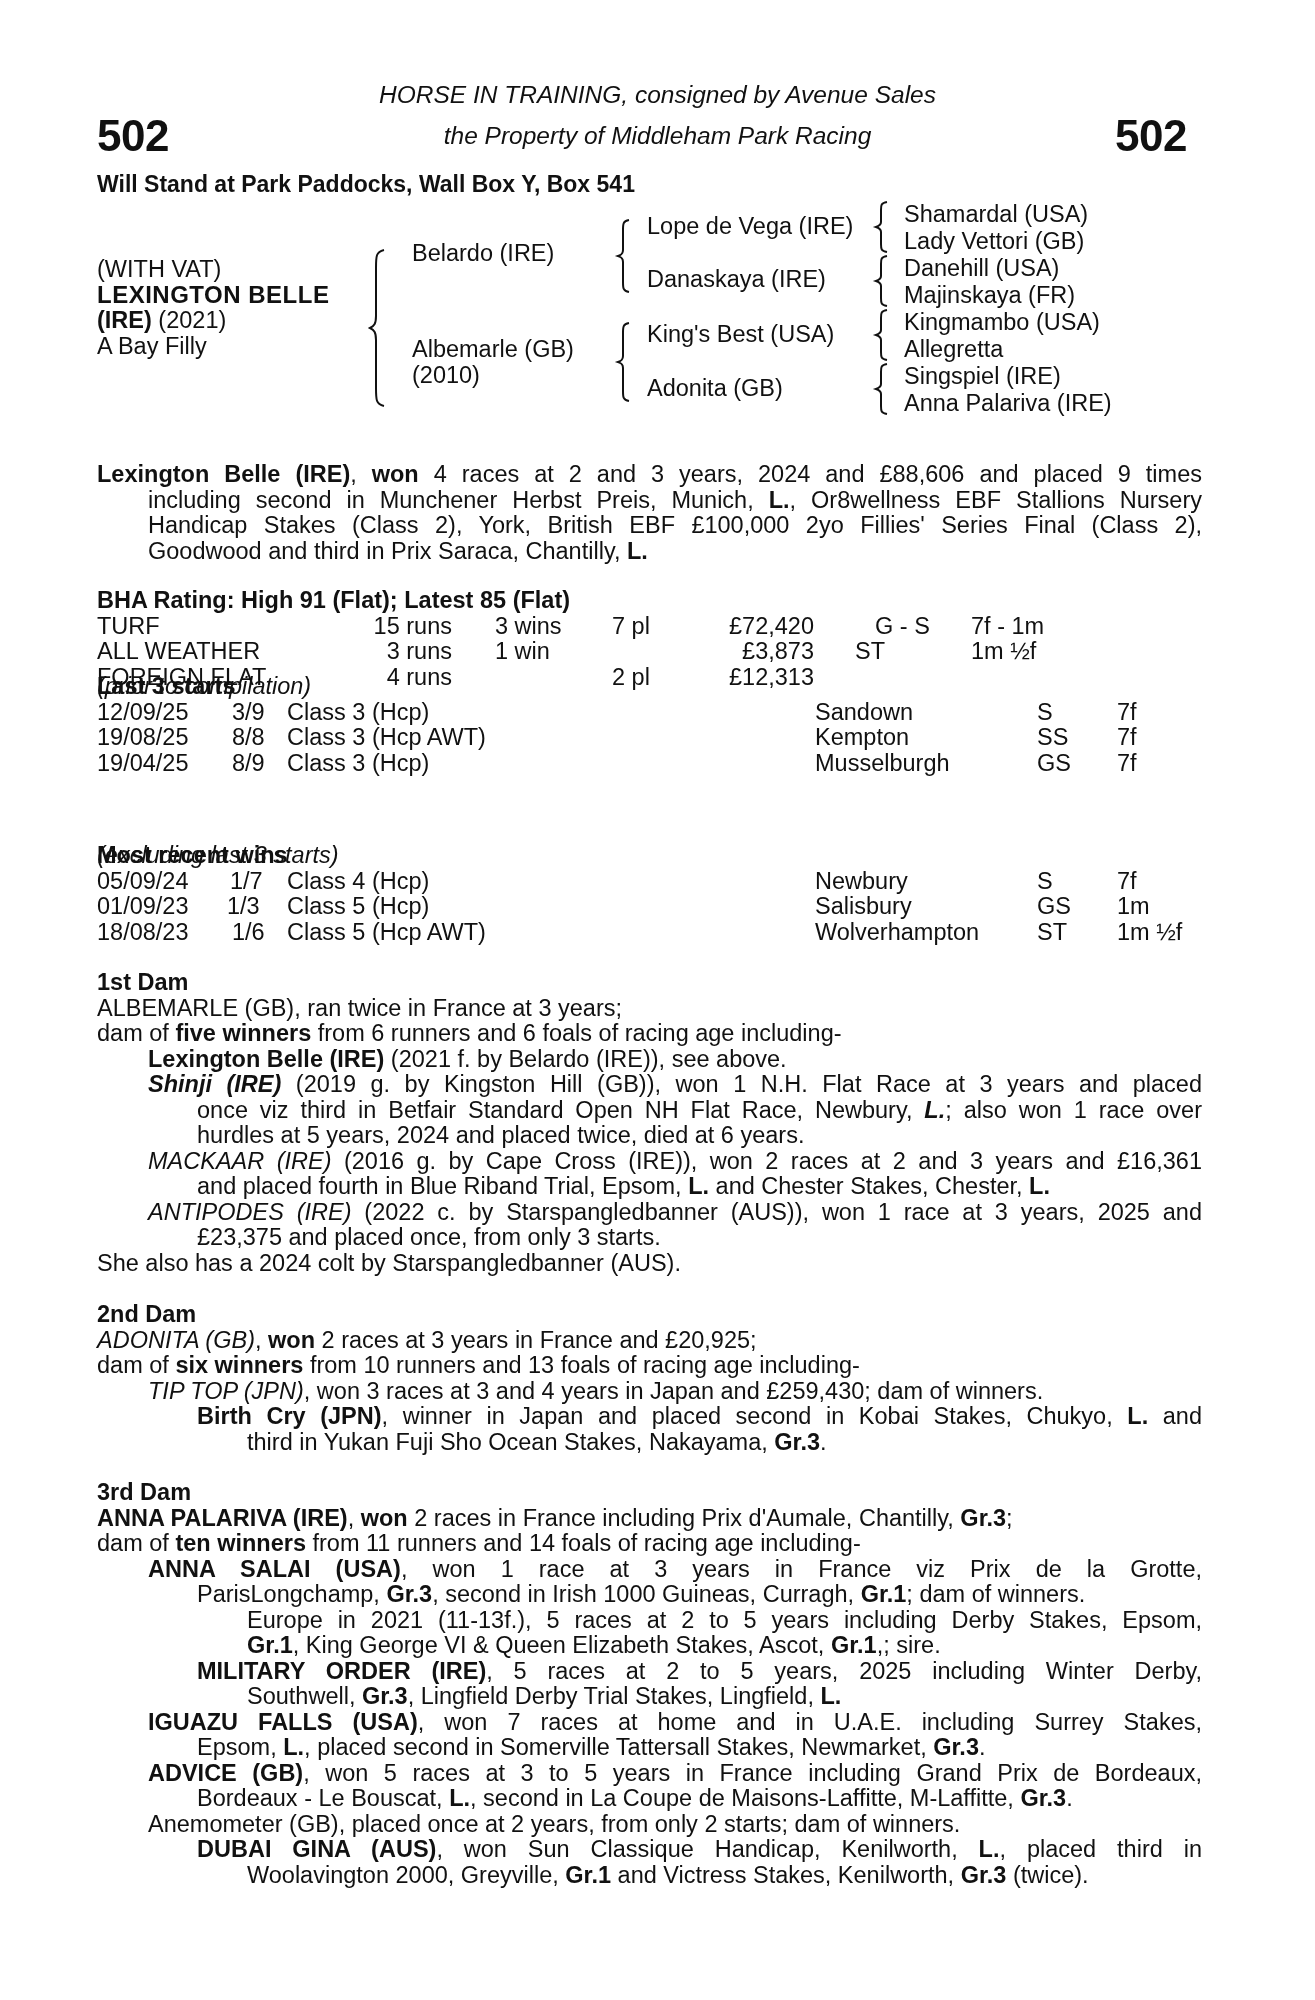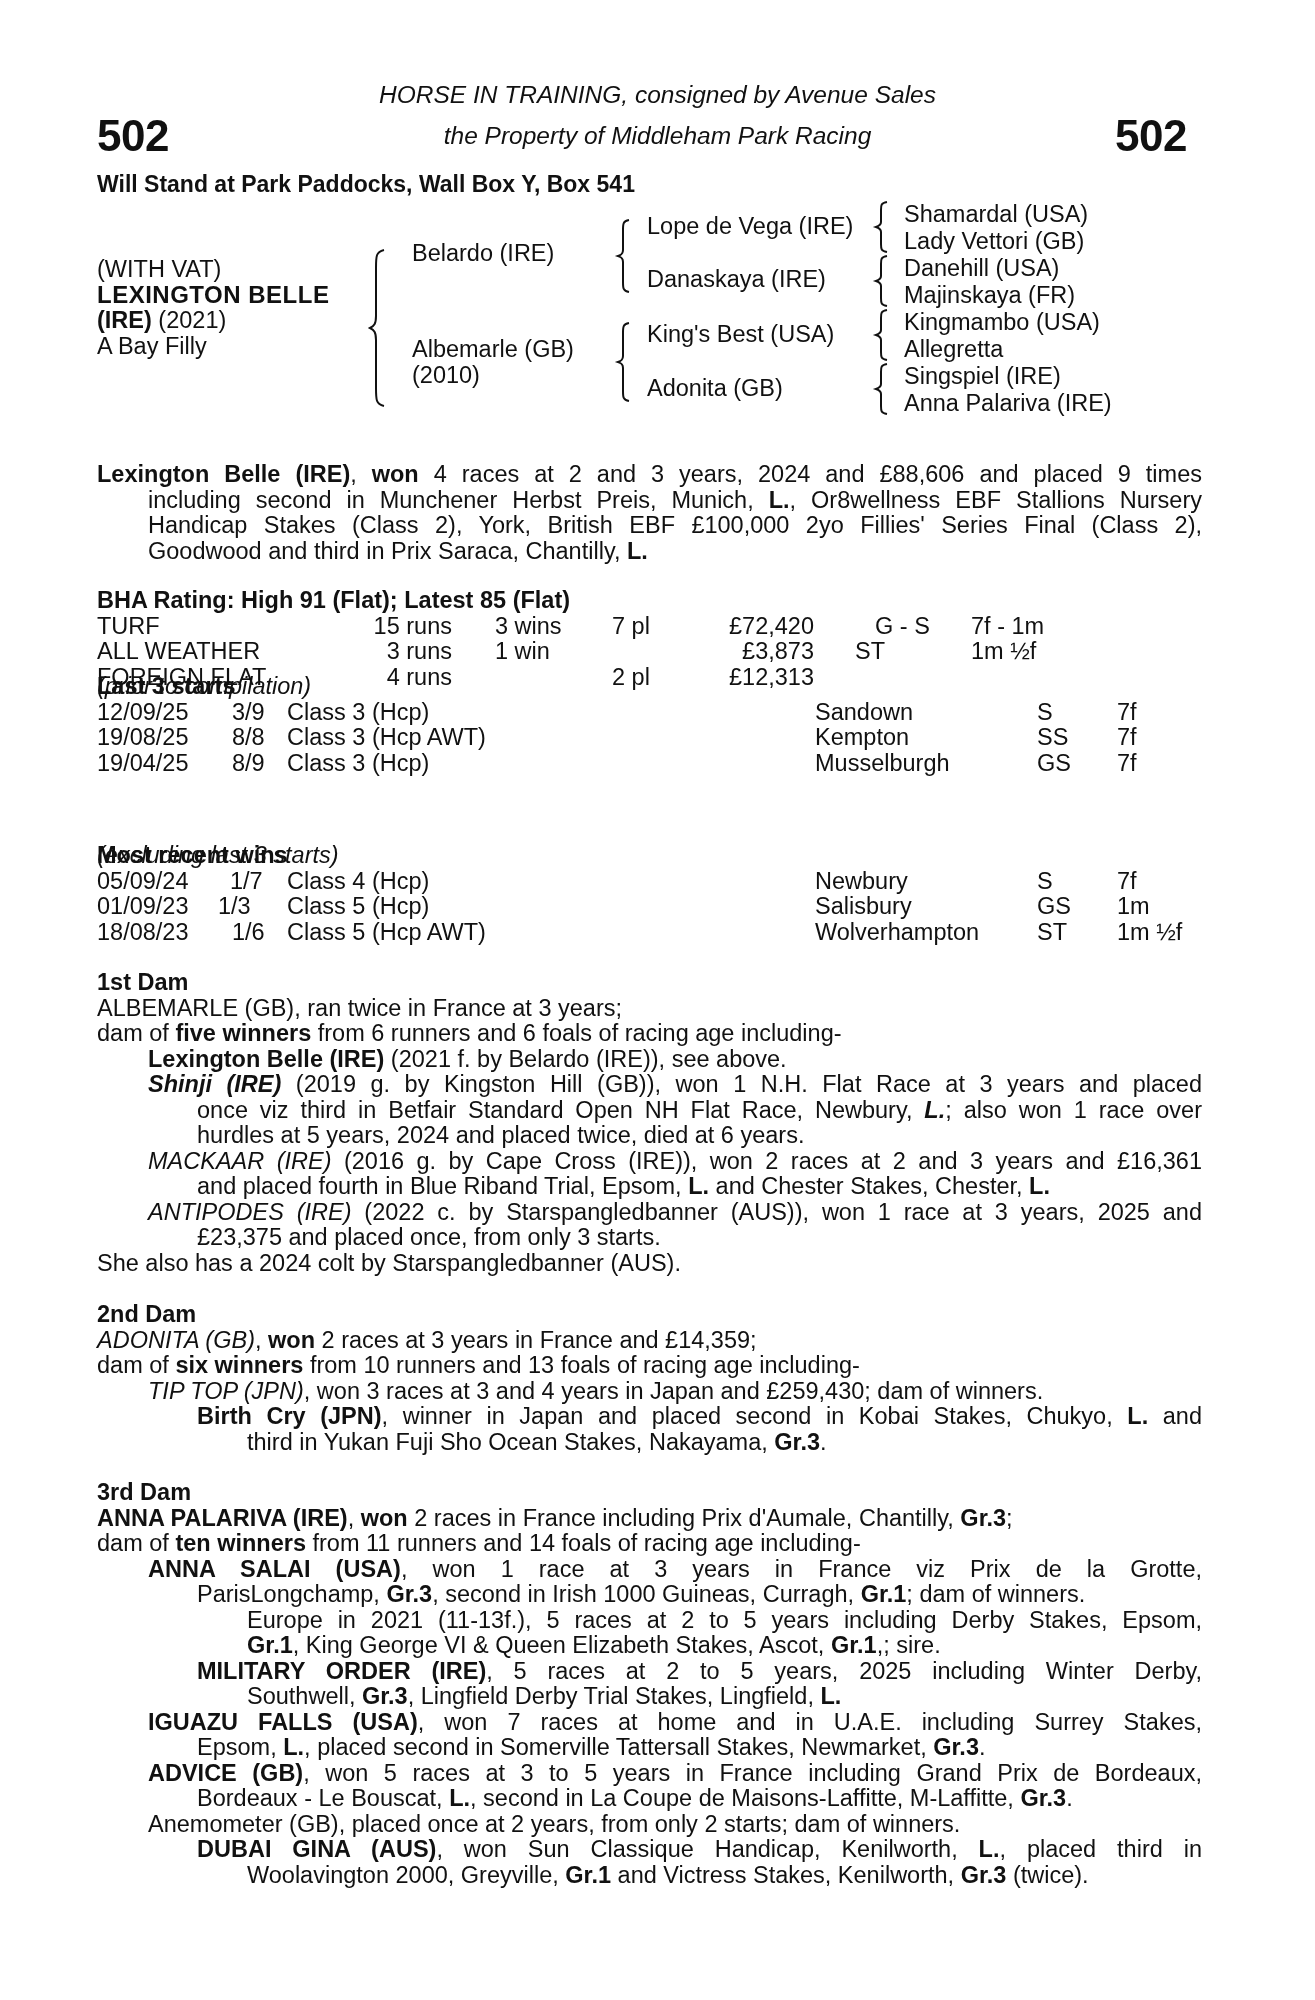--- a/index.html
+++ b/index.html
@@ -165,21 +165,21 @@
   <div class="row">
     <span style="left:0;">05/09/24</span>
     <span style="left:133px;">1/7</span>
     <span style="left:190px;">Class 4 (Hcp)</span>
     <span style="left:718px;">Newbury</span>
     <span style="left:940px;">S</span>
     <span style="left:1020px;">7f</span>
   </div>
   <div class="row">
     <span style="left:0;">01/09/23</span>
-    <span style="left:121px;">1/3</span>
+    <span style="left:130px;">1/3</span>
     <span style="left:190px;">Class 5 (Hcp)</span>
     <span style="left:718px;">Salisbury</span>
     <span style="left:940px;">GS</span>
     <span style="left:1020px;">1m</span>
   </div>
   <div class="row">
     <span style="left:0;">18/08/23</span>
     <span style="left:135px;">1/6</span>
     <span style="left:190px;">Class 5 (Hcp AWT)</span>
     <span style="left:718px;">Wolverhampton</span>
@@ -198,21 +198,21 @@
   <span class="line ind2">hurdles at 5 years, 2024 and placed twice, died at 6 years.</span>
   <span class="line just ind1"><span class="ital">MACKAAR (IRE)</span><span> (2016 g. by Cape Cross (IRE)), won 2 races at 2 and 3 years and £16,361</span></span>
   <span class="line ind2"><span>and placed fourth in Blue Riband Trial, Epsom, </span><span class="bold">L.</span><span> and Chester Stakes, Chester, </span><span class="bold">L.</span></span>
   <span class="line just ind1"><span class="ital">ANTIPODES (IRE)</span><span> (2022 c. by Starspangledbanner (AUS)), won 1 race at 3 years, 2025 and</span></span>
   <span class="line ind2">£23,375 and placed once, from only 3 starts.</span>
   <span class="line">She also has a 2024 colt by Starspangledbanner (AUS).</span>
 </div>
 
 <div class="para" style="top:1302px;">
   <span class="line bold">2nd Dam</span>
-  <span class="line"><span class="ital">ADONITA (GB)</span>, <span class="bold">won</span><span> 2 races at 3 years in France and £14,359;</span></span>
+  <span class="line"><span class="ital">ADONITA (GB)</span>, <span class="bold">won</span><span> 2 races at 3 years in France and £20,925;</span></span>
   <span class="line"><span>dam of </span><span class="bold">six winners</span><span> from 10 runners and 13 foals of racing age including-</span></span>
   <span class="line ind1"><span class="ital">TIP TOP (JPN)</span><span>, won 3 races at 3 and 4 years in Japan and £259,430; dam of winners.</span></span>
   <span class="line just ind2"><span class="bold">Birth Cry (JPN)</span><span>, winner in Japan and placed second in Kobai Stakes, Chukyo, </span><span class="bold">L.</span><span> and</span></span>
   <span class="line ind3"><span>third in Yukan Fuji Sho Ocean Stakes, Nakayama, </span><span class="bold">Gr.3</span>.</span>
 </div>
 
 <div class="para" style="top:1480px;">
   <span class="line bold">3rd Dam</span>
   <span class="line"><span class="bold">ANNA PALARIVA (IRE)</span>, <span class="bold">won</span><span> 2 races in France including Prix d'Aumale, Chantilly, </span><span class="bold">Gr.3</span>;</span>
   <span class="line"><span>dam of </span><span class="bold">ten winners</span><span> from 11 runners and 14 foals of racing age including-</span></span>

